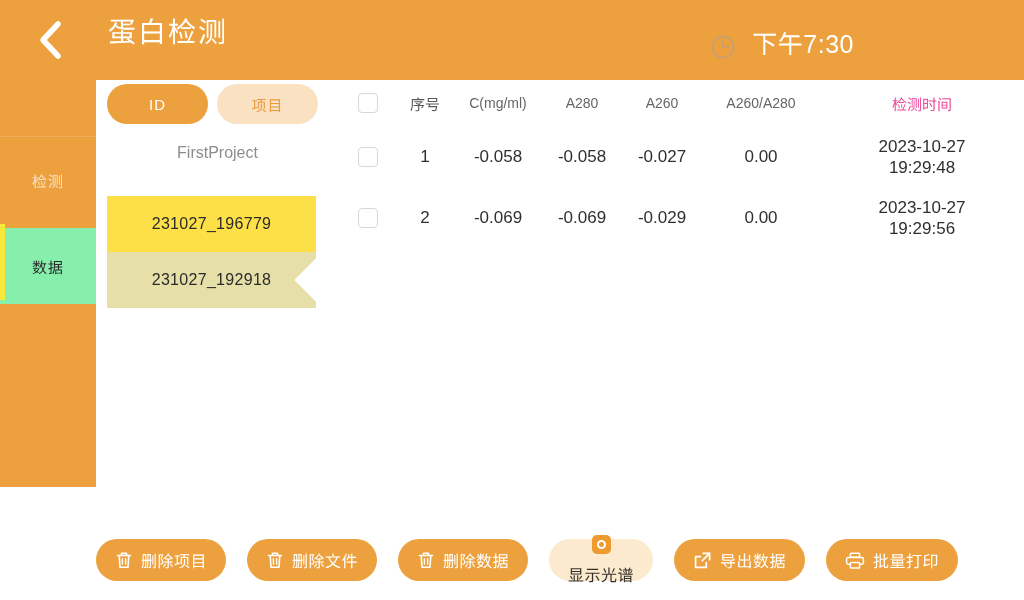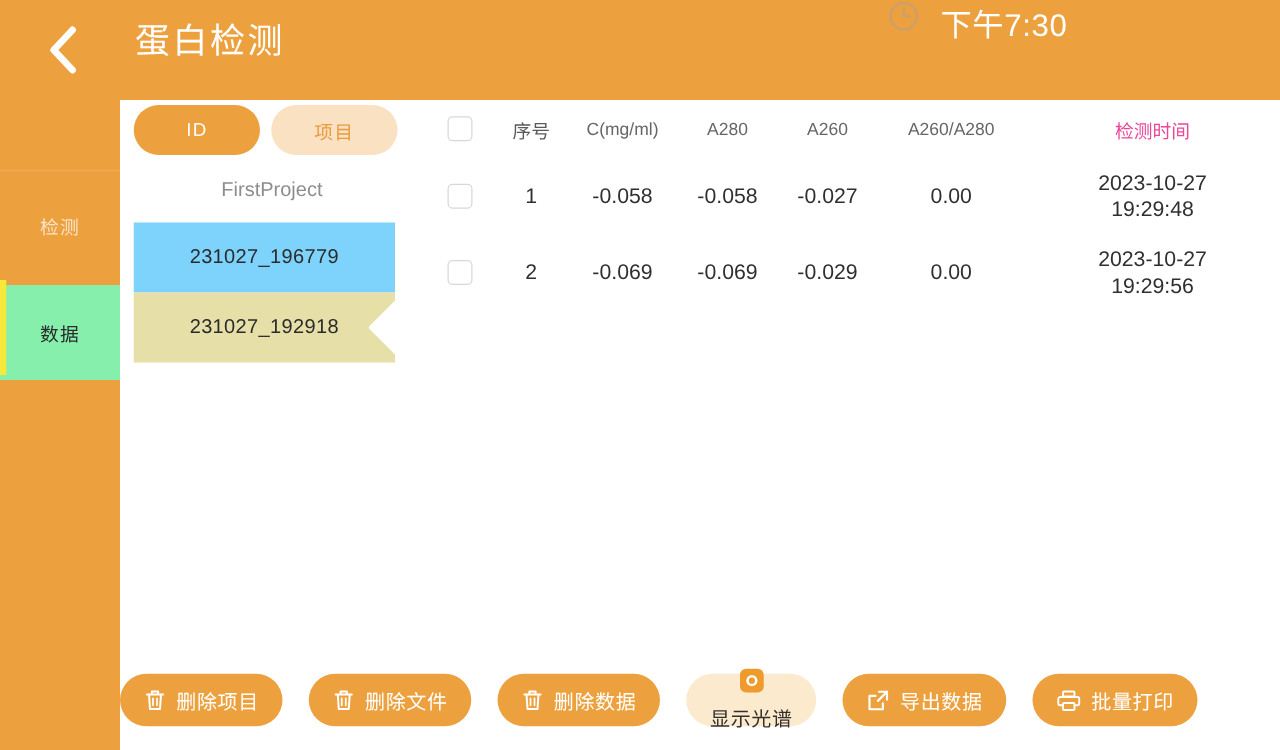--- a/index.html
+++ b/index.html
@@ -12,21 +12,21 @@
   }
   #app {
     position: relative;
     width: 1024px; height: 600px;
     background: #ffffff;
   }
 
   
   .rail {
     position: absolute; left: 0; top: 0;
-    width: 96px; height: 600px;
+    width: 96px; height: 487px;
     background: #eda13e;
     z-index: 1;
   }
   .rail-item {
     position: absolute; left: 0; width: 96px;
     display: flex; align-items: center; justify-content: center;
     font-size: 15px; letter-spacing: 1px;
   }
   .rail-item.inactive {
     top: 136px; height: 88px;
@@ -60,21 +60,21 @@
   }
   .header-title {
     position: absolute; left: 108px; top: 0; height: 60px;
     display: flex; align-items: center;
     color: #ffffff;
     font-size: 28px;
     letter-spacing: 2px;
   }
   .clock-wrap {
     position: absolute; right: 170px; top: 0; height: 60px;
-    display: flex; align-items: flex-start; gap: 16px;
+    display: flex; align-items: flex-end; gap: 16px;
   }
   .clock-time {
     color: #ffffff;
     font-size: 25px;
     letter-spacing: 0.5px;
   }
 
   
   .left-panel {
     position: absolute; left: 96px; top: 80px;
@@ -108,21 +108,21 @@
   }
   .file-item {
     position: relative;
     width: 209px; height: 56px;
     display: flex; align-items: center; justify-content: center;
     font-size: 16px;
     color: #2b2b2b;
     cursor: pointer;
     letter-spacing: 0.3px;
   }
-  .file-item.plain { background: #7dd3fc; }
+  .file-item.plain { background: #fde047; margin-top: 18px; }
   .file-item.selected { background: #e6dfa8; }
   .file-item.selected .notch {
     position: absolute; right: -1px; top: 0;
     width: 22px; height: 56px;
     overflow: hidden;
   }
   .file-item.selected .notch::after {
     content: "";
     position: absolute; right: -16px; top: 50%;
     margin-top: -16px;

